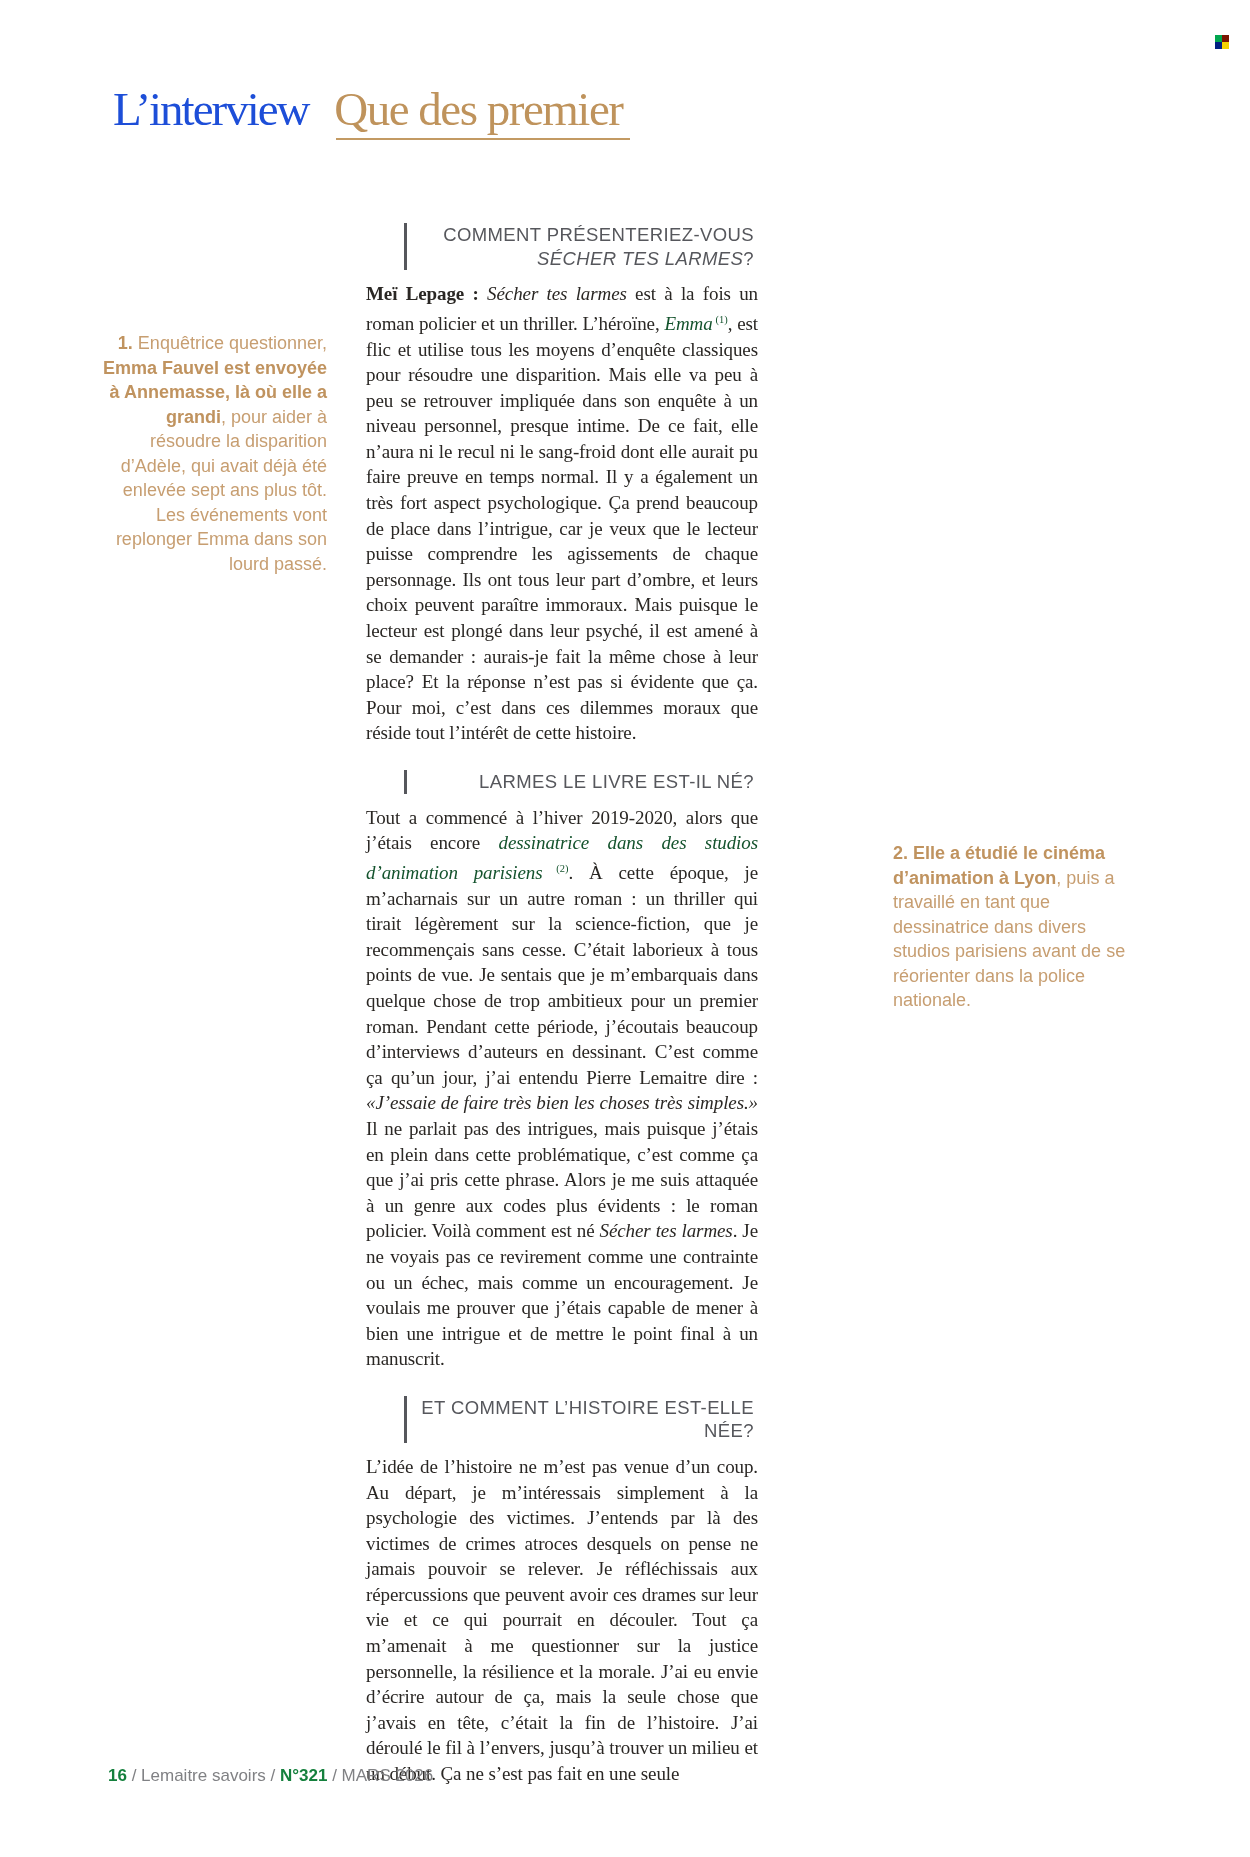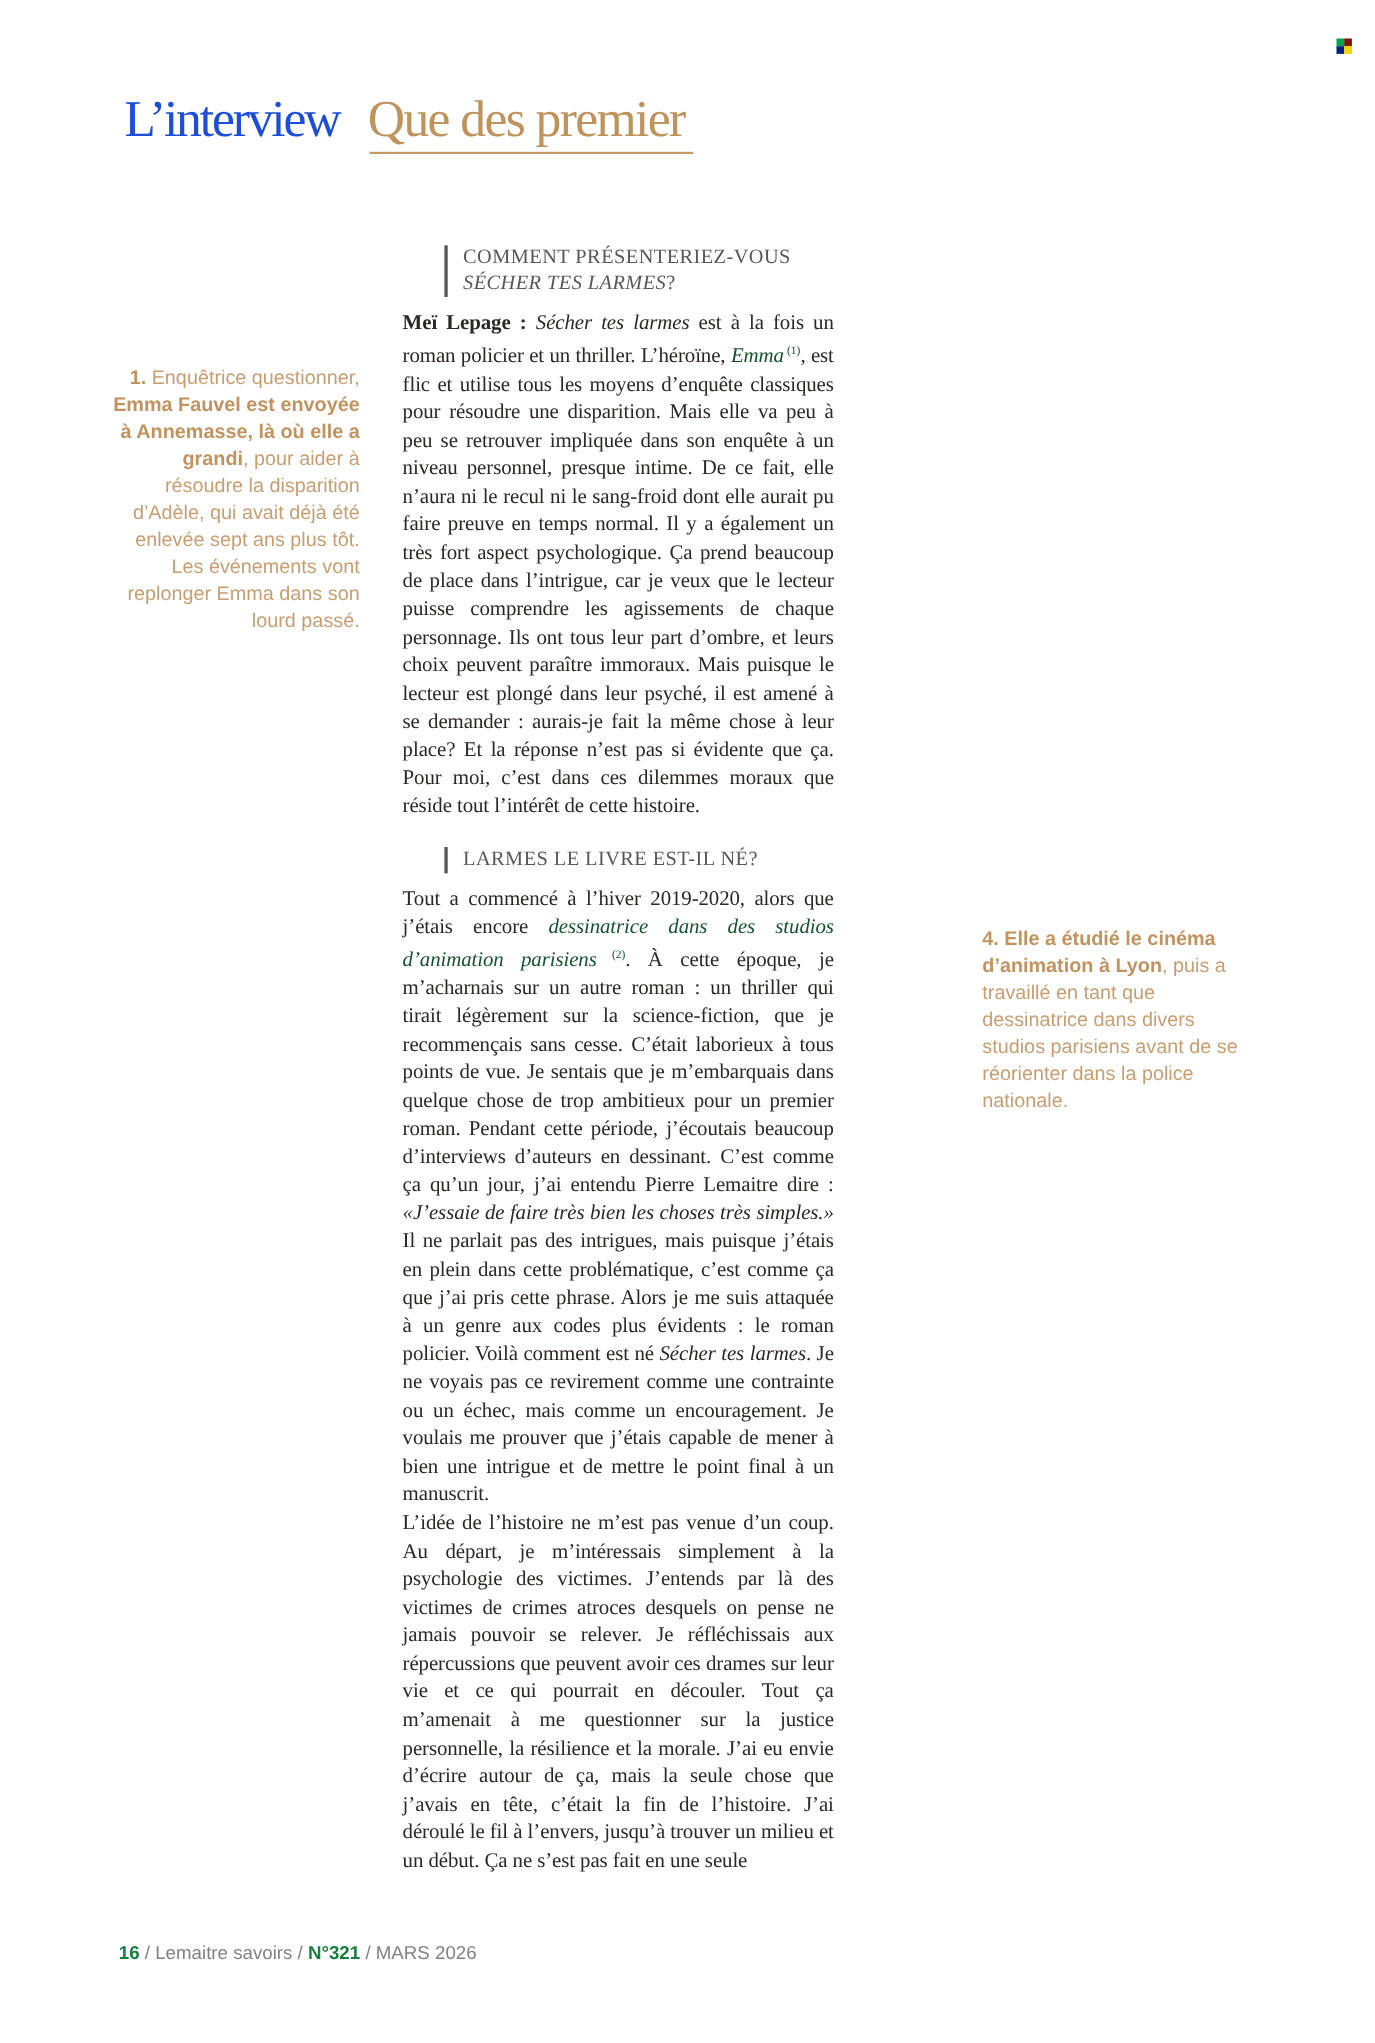--- a/index.html
+++ b/index.html
@@ -31,28 +31,29 @@
     font-size:18px;line-height:24.5px;
     color:#c79e71;
   }
   .note .rs-b{color:#c0935f;}
   .note1{left:95px;top:331px;width:232px;text-align:right;}
   .note2{left:893px;top:841px;width:246px;text-align:left;}
 
   
   .article{position:absolute;left:366px;top:223px;width:392px;}
   .question{
-    font-family:Liberation Serif, serif;
+    font-family:Liberation Sans, sans-serif;
     font-weight:normal;
     font-size:18.5px;line-height:23.5px;
     letter-spacing:0.4px;
     color:#56575c;
     border-left:3px solid #56575c;
     padding-left:14px;
     margin:24px 4px 11px 38px;
+    text-align:right;
   }
   .question.first{margin-top:0;}
   .para{
     margin:0;
     font-size:19px;line-height:25.6px;
     letter-spacing:-0.1px;
     color:#2a2724;
     text-align:justify;
   }
 
@@ -88,27 +89,28 @@
 
   <div class="corner-mark">
     <span style="background: rgb(0, 166, 79);"></span>
     <span style="background: rgb(122, 21, 0);"></span>
     <span style="background: rgb(0, 32, 130);"></span>
     <span style="background: rgb(245, 212, 0);"></span>
   </div>
 
   <aside class="note note1"><span class="rs-b">1. </span><span>Enquêtrice questionner, </span><span class="rs-b">Emma Fauvel est envoyée à Annemasse, là où elle a grandi</span><span>, pour aider à résoudre la disparition d’Adèle, qui avait déjà été enlevée sept ans plus tôt. Les événements vont replonger Emma dans son lourd passé.</span></aside>
 
-  <aside class="note note2"><span class="rs-b">4. Elle a étudié le cinéma d’animation à Lyon</span><span>, puis a travaillé en tant que dessinatrice dans divers studios parisiens avant de se réorienter dans la police nationale.</span></aside>
+  <aside class="note note2"><span class="rs-b">2. Elle a étudié le cinéma d’animation à Lyon</span><span>, puis a travaillé en tant que dessinatrice dans divers studios parisiens avant de se réorienter dans la police nationale.</span></aside>
 
   <main class="article">
     <h2 class="question first"><span>COMMENT PRÉSENTERIEZ-VOUS </span><span class="rs-i">SÉCHER TES LARMES</span><span>?</span></h2>
     <p class="para"><span class="rs-b">Meï Lepage : </span><span class="rs-i">Sécher tes larmes</span><span> est à la fois un roman policier et un thriller. L’héroïne, </span><span class="rs-g rs-i">Emma</span><span class="rs-g rs-sup"> (1)</span><span>, est flic et utilise tous les moyens d’enquête classiques pour résoudre une disparition. Mais elle va peu à peu se retrouver impliquée dans son enquête à un niveau personnel, presque intime. De ce fait, elle n’aura ni le recul ni le sang-froid dont elle aurait pu faire preuve en temps normal. Il y a également un très fort aspect psychologique. Ça prend beaucoup de place dans l’intrigue, car je veux que le lecteur puisse comprendre les agissements de chaque personnage. Ils ont tous leur part d’ombre, et leurs choix peuvent paraître immoraux. Mais puisque le lecteur est plongé dans leur psyché, il est amené à se demander : aurais-je fait la même chose à leur place? Et la réponse n’est pas si évidente que ça. Pour moi, c’est dans ces dilemmes moraux que réside tout l’intérêt de cette histoire.</span></p>
 
     <h2 class="question"><span>LARMES LE LIVRE EST-IL NÉ?</span></h2>
     <p class="para"><span>Tout a commencé à l’hiver 2019-2020, alors que j’étais encore </span><span class="rs-g rs-i">dessinatrice dans des studios d’animation parisiens</span><span class="rs-g rs-sup"> (2)</span><span>. À cette époque, je m’acharnais sur un autre roman : un thriller qui tirait légèrement sur la science-fiction, que je recommençais sans cesse. C’était laborieux à tous points de vue. Je sentais que je m’embarquais dans quelque chose de trop ambitieux pour un premier roman. Pendant cette période, j’écoutais beaucoup d’interviews d’auteurs en dessinant. C’est comme ça qu’un jour, j’ai entendu Pierre Lemaitre dire : </span><span class="rs-i">«J’essaie de faire très bien les choses très simples.»</span><span> Il ne parlait pas des intrigues, mais puisque j’étais en plein dans cette problématique, c’est comme ça que j’ai pris cette phrase. Alors je me suis attaquée à un genre aux codes plus évidents : le roman policier. Voilà comment est né </span><span class="rs-i">Sécher tes larmes</span><span>. Je ne voyais pas ce revirement comme une contrainte ou un échec, mais comme un encouragement. Je voulais me prouver que j’étais capable de mener à bien une intrigue et de mettre le point final à un manuscrit.</span></p>
 
+    <h2 class="question"><span>ET COMMENT L’HISTOIRE EST-ELLE NÉE?</span></h2>
     <p class="para"><span>L’idée de l’histoire ne m’est pas venue d’un coup. Au départ, je m’intéressais simplement à la psychologie des victimes. J’entends par là des victimes de crimes atroces desquels on pense ne jamais pouvoir se relever. Je réfléchissais aux répercussions que peuvent avoir ces drames sur leur vie et ce qui pourrait en découler. Tout ça m’amenait à me questionner sur la justice personnelle, la résilience et la morale. J’ai eu envie d’écrire autour de ça, mais la seule chose que j’avais en tête, c’était la fin de l’histoire. J’ai déroulé le fil à l’envers, jusqu’à trouver un milieu et un début. Ça ne s’est pas fait en une seule</span></p>
   </main>
 
   <footer class="pagefooter"><span class="rs-b">16</span><span> / Lemaitre savoirs / </span><span class="rs-b">N°321</span><span> / MARS 2026</span></footer>
 
 </div>
 
 </body></html>

